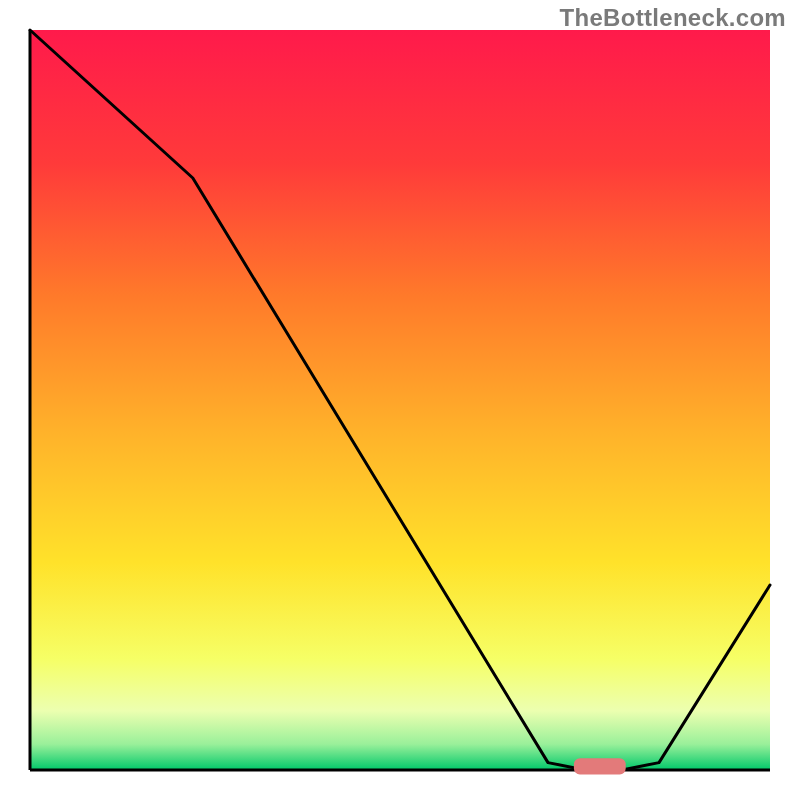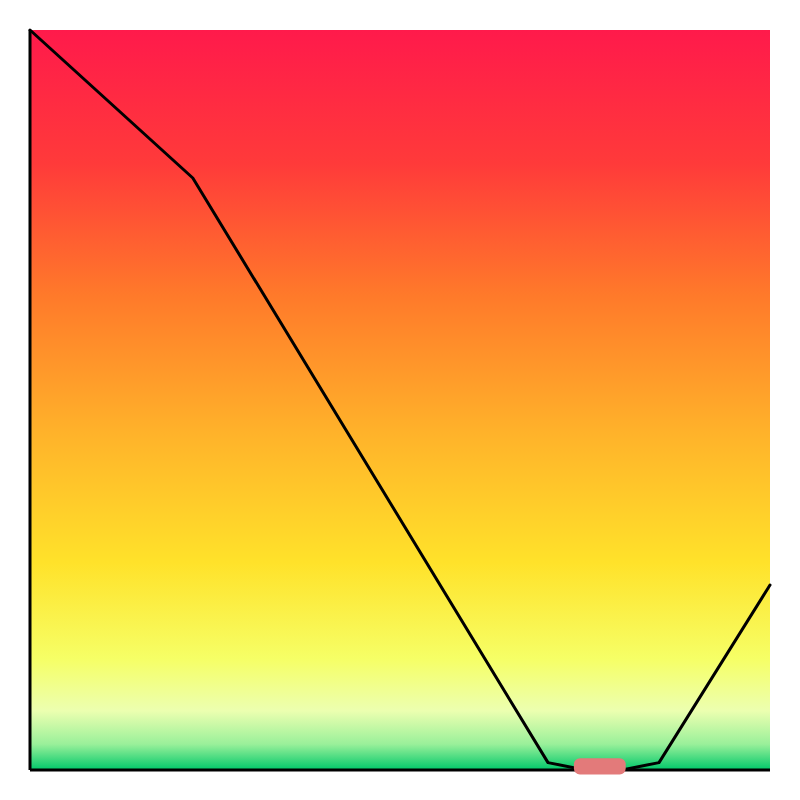--- a/index.html
+++ b/index.html
@@ -53,13 +53,14 @@
     <rect id="plot-bg" fill="url(#bg-grad)" x="30" y="30" width="740" height="740"></rect>
 
     <line id="y-axis" stroke="#000000" stroke-width="3" x1="30" y1="30" x2="30" y2="770"></line>
     <line id="x-axis" stroke="#000000" stroke-width="3" x1="30" y1="770" x2="770" y2="770"></line>
 
     <path id="curve" fill="none" stroke="#000" stroke-width="3" stroke-linejoin="round" stroke-linecap="round" d="M30 30 L192.8 177.99999999999997 L548 762.6 L585 770 L622 770 L659 762.6 L770 585 "></path>
 
     <rect id="marker" rx="6" ry="6" x="573.9000000000001" y="758.16" width="51.800000000000004" height="16.28" fill="#e37a7a"></rect>
   </svg>
 
+  <div class="watermark">TheBottleneck.com</div>
 </div>
 
 </body></html>

